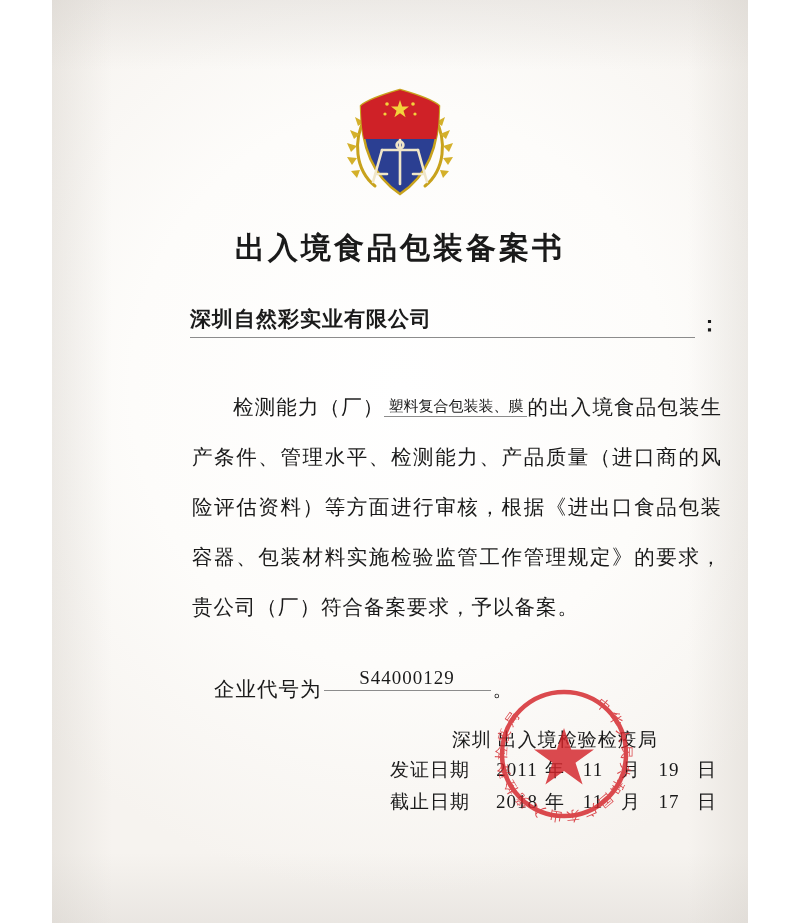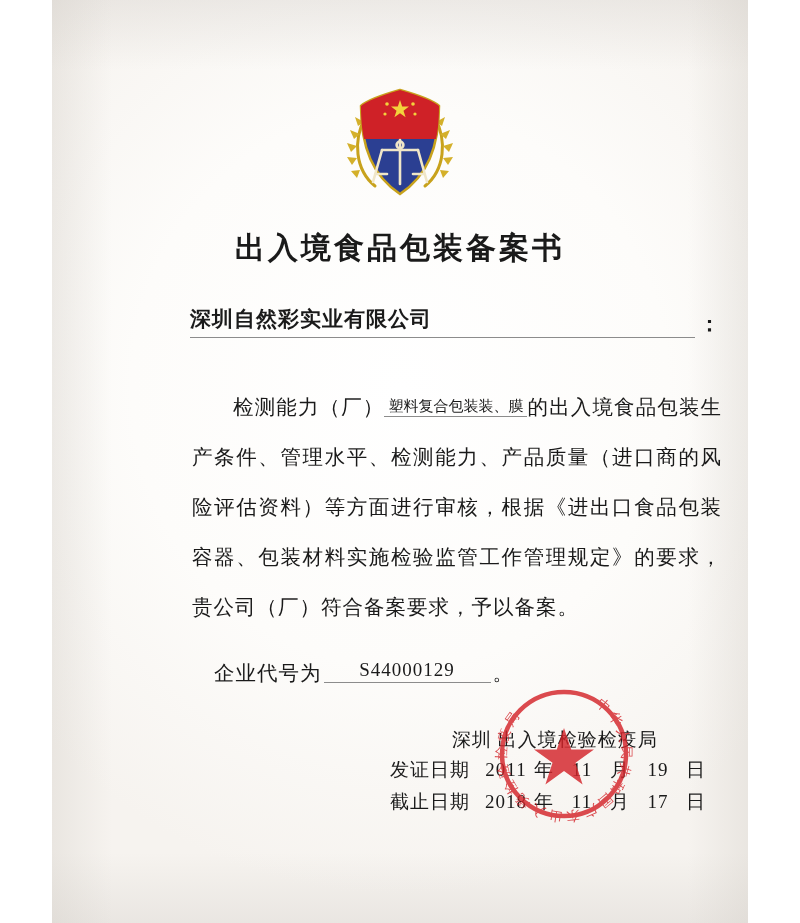--- a/index.html
+++ b/index.html
@@ -115,21 +115,21 @@
     display: flex;
     align-items: flex-end;
   }
   #code-value {
     border-bottom: 1px solid #8c8c8c;
     min-width: 155px;
     text-align: center;
     font-family: "Liberation Serif", "DejaVu Serif", serif;
     font-size: 19px;
     padding: 0 6px 1px 6px;
-    margin: 4px 2px;
+    margin: 12px 2px;
     letter-spacing: 1px;
   }
 
   
   #issuer {
     position: absolute;
     top: 727px;
     left: 400px;
     font-size: 19px;
     letter-spacing: 1px;
@@ -141,21 +141,21 @@
     left: 338px;
     font-size: 19px;
     letter-spacing: 1px;
   }
   .date-line {
     display: flex;
     align-items: baseline;
     margin-bottom: 6px;
     white-space: nowrap;
   }
-  .date-label { margin-right: 12px; }
+  .date-label { margin-right: 23px; }
   .date-num {
     display: inline-block;
     min-width: 48px;
     text-align: center;
     font-family: "Liberation Serif", "DejaVu Serif", serif;
   }
   .date-unit { margin: 0 4px; }
 
   
   #seal {

